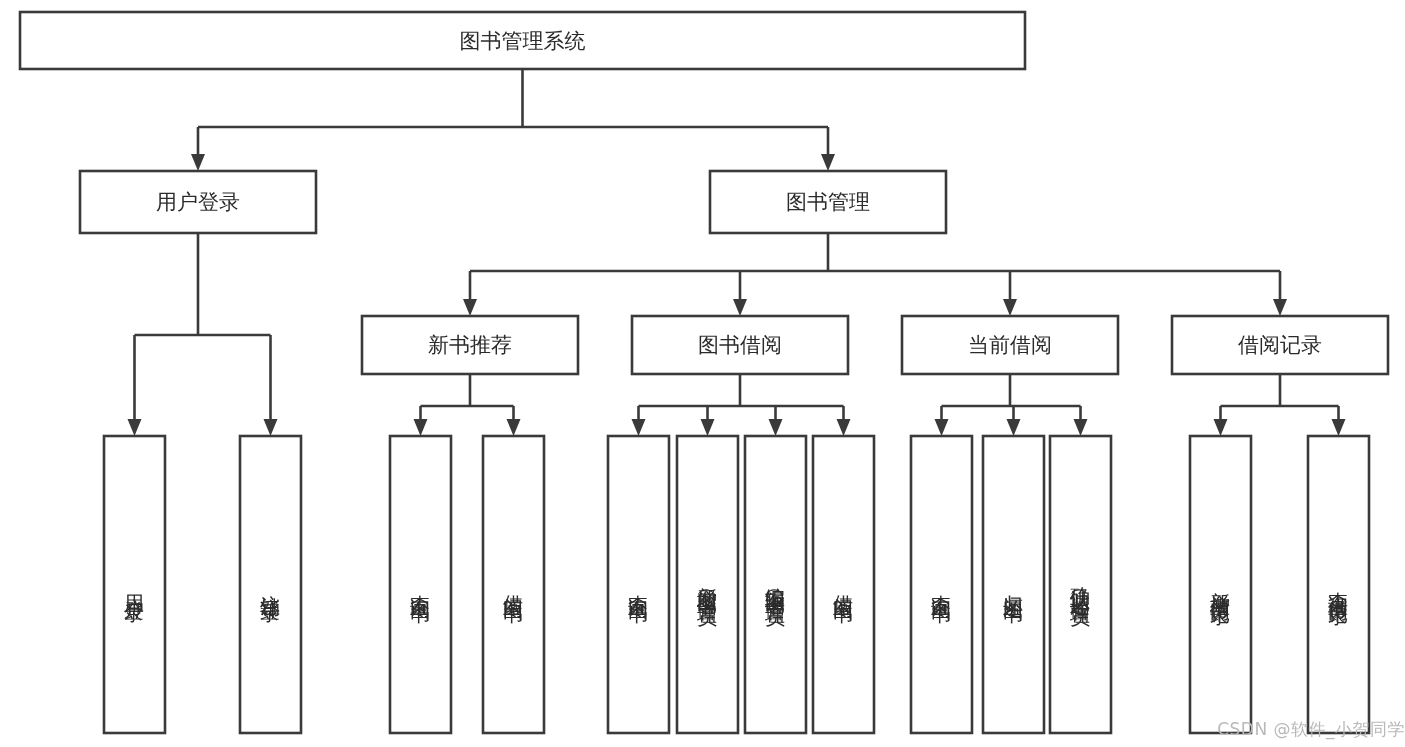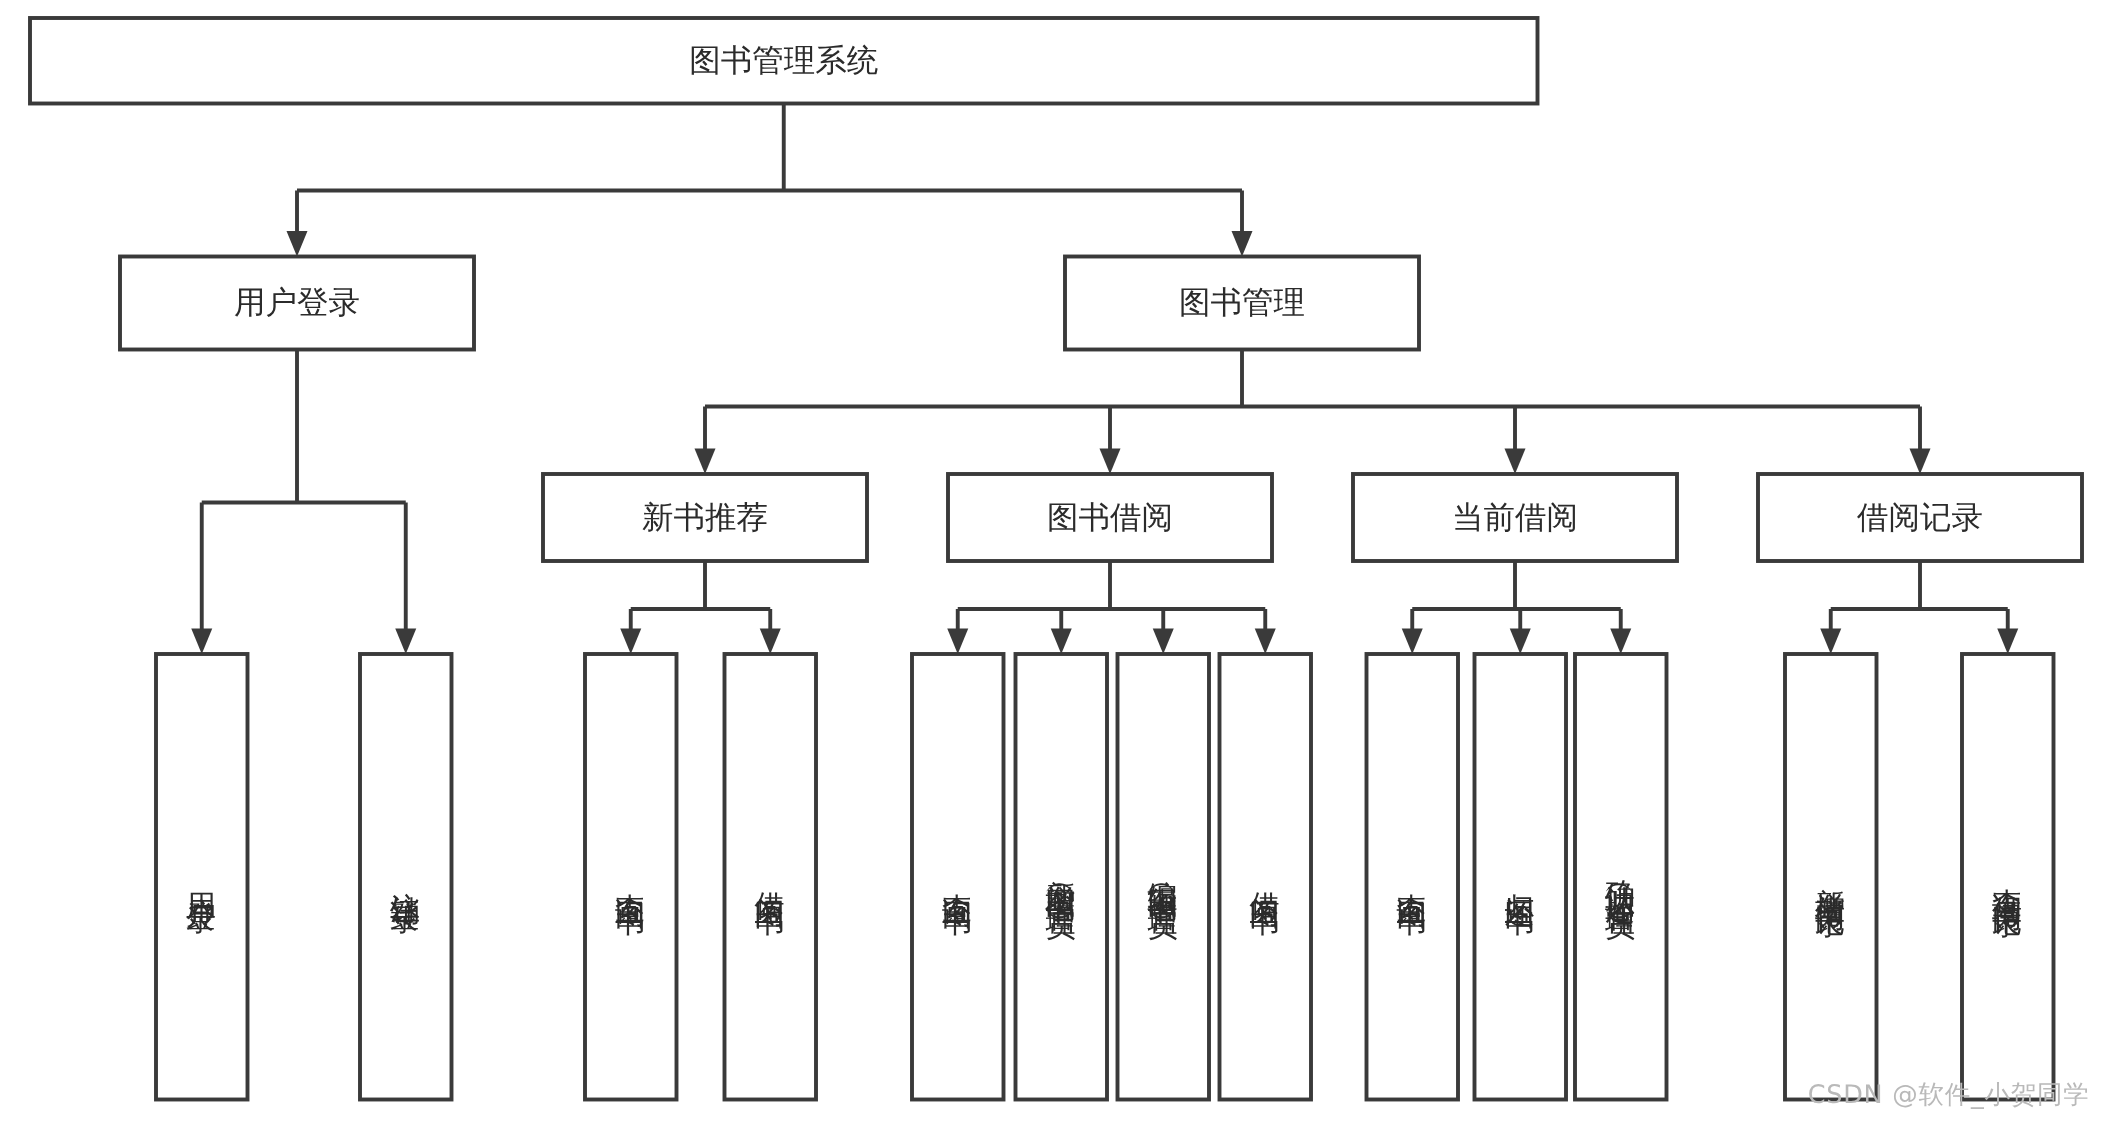--- a/index.html
+++ b/index.html
@@ -60,21 +60,21 @@
     letter-spacing: 3px;
     color: #2b2b2b;
     white-space: nowrap;
     display: flex;
     align-items: center;
     justify-content: center;
     pointer-events: none;
   }
   #watermark {
     position: absolute;
-    right: 12px;
+    right: 0;
     bottom: 6px;
     font-family: "DejaVu Sans", "Liberation Sans", sans-serif;
     font-size: 17px;
     color: #b9b9b9;
     letter-spacing: 0.5px;
     white-space: nowrap;
   }
 </style>
 </head>
 <body>

